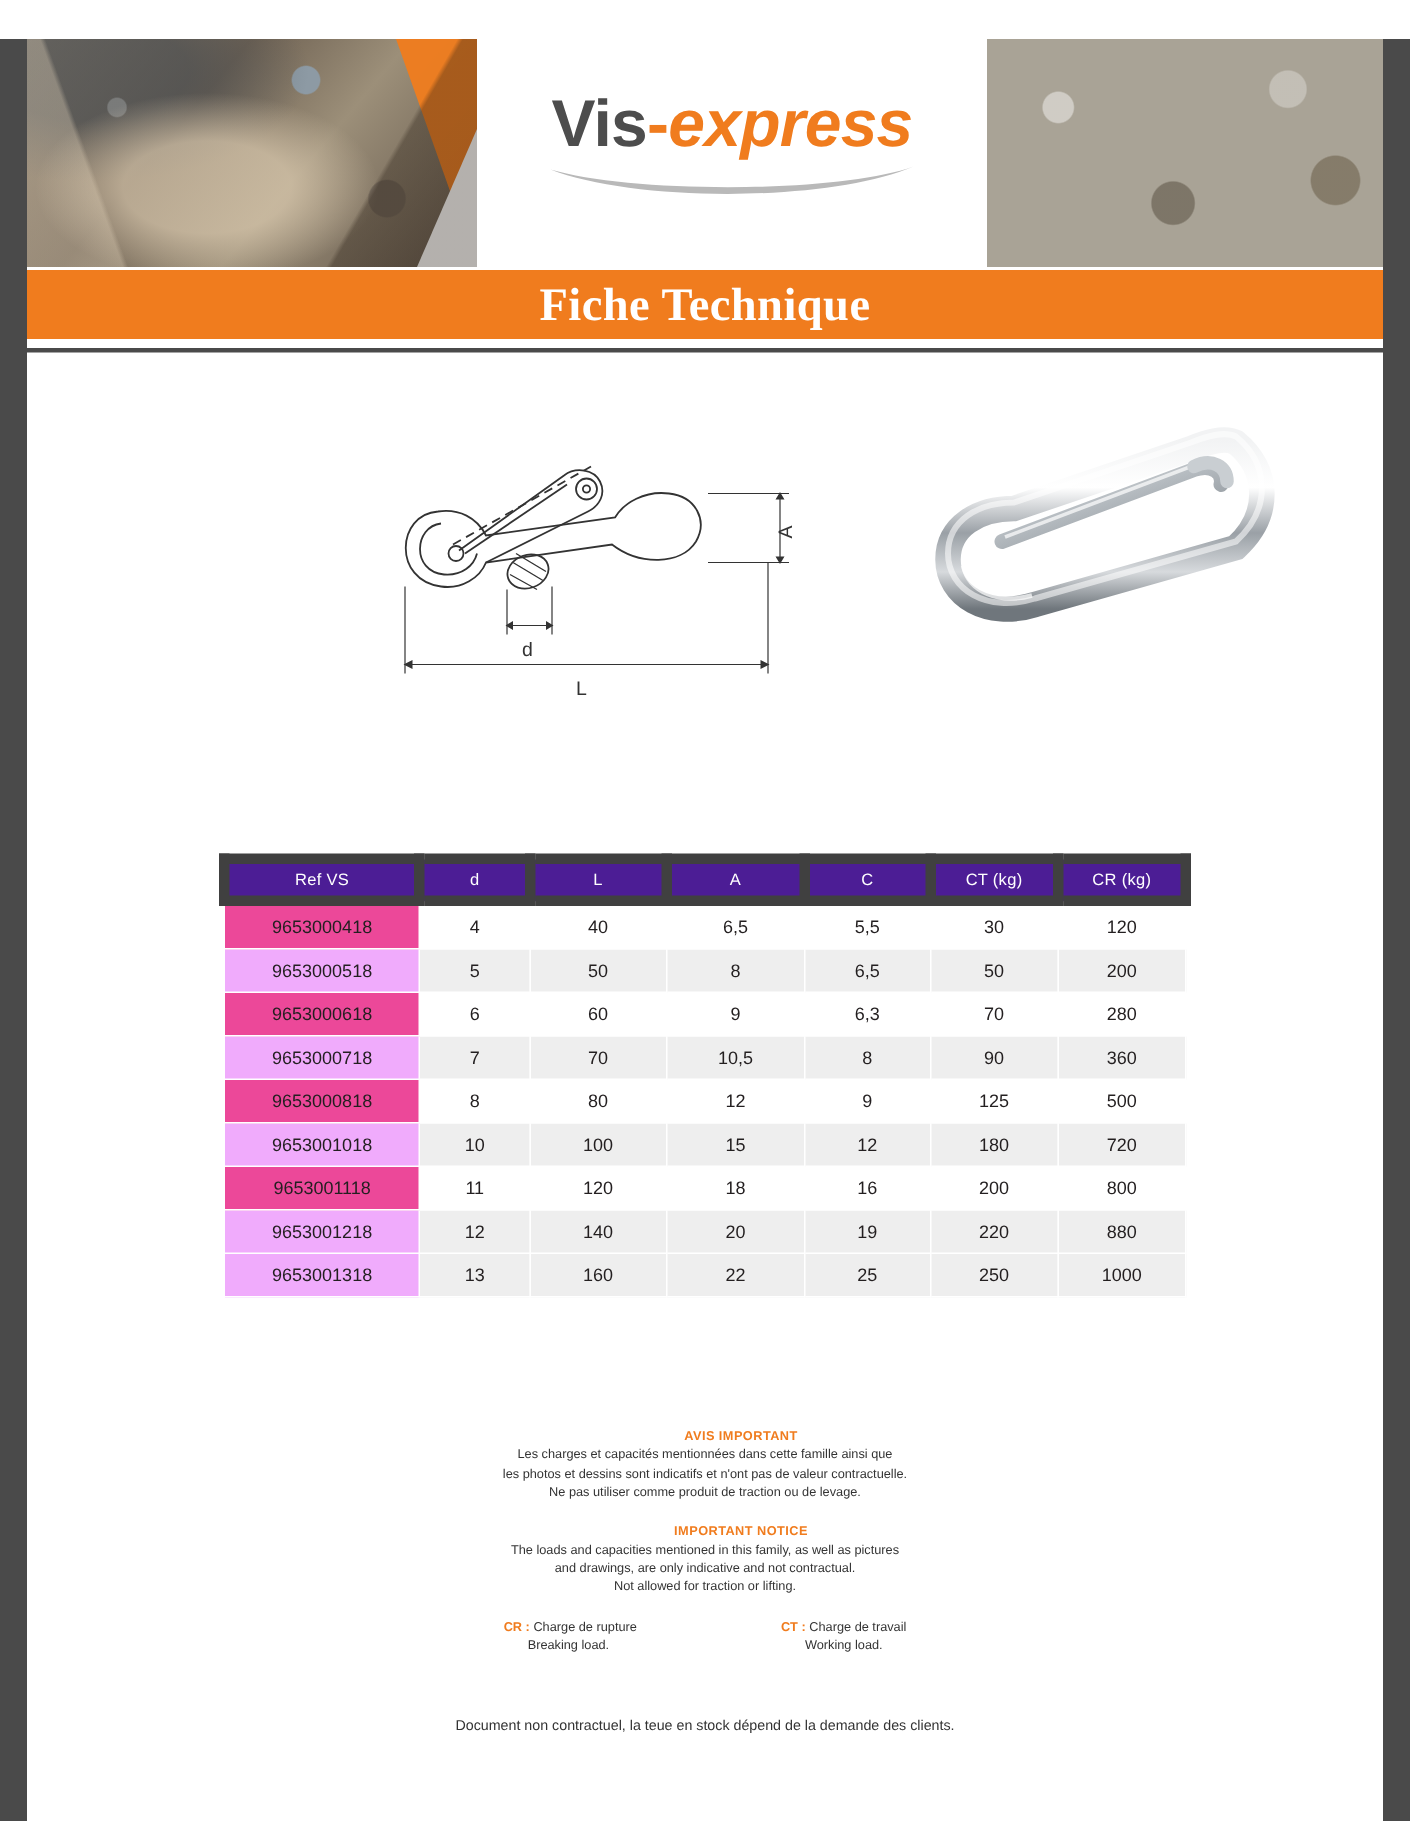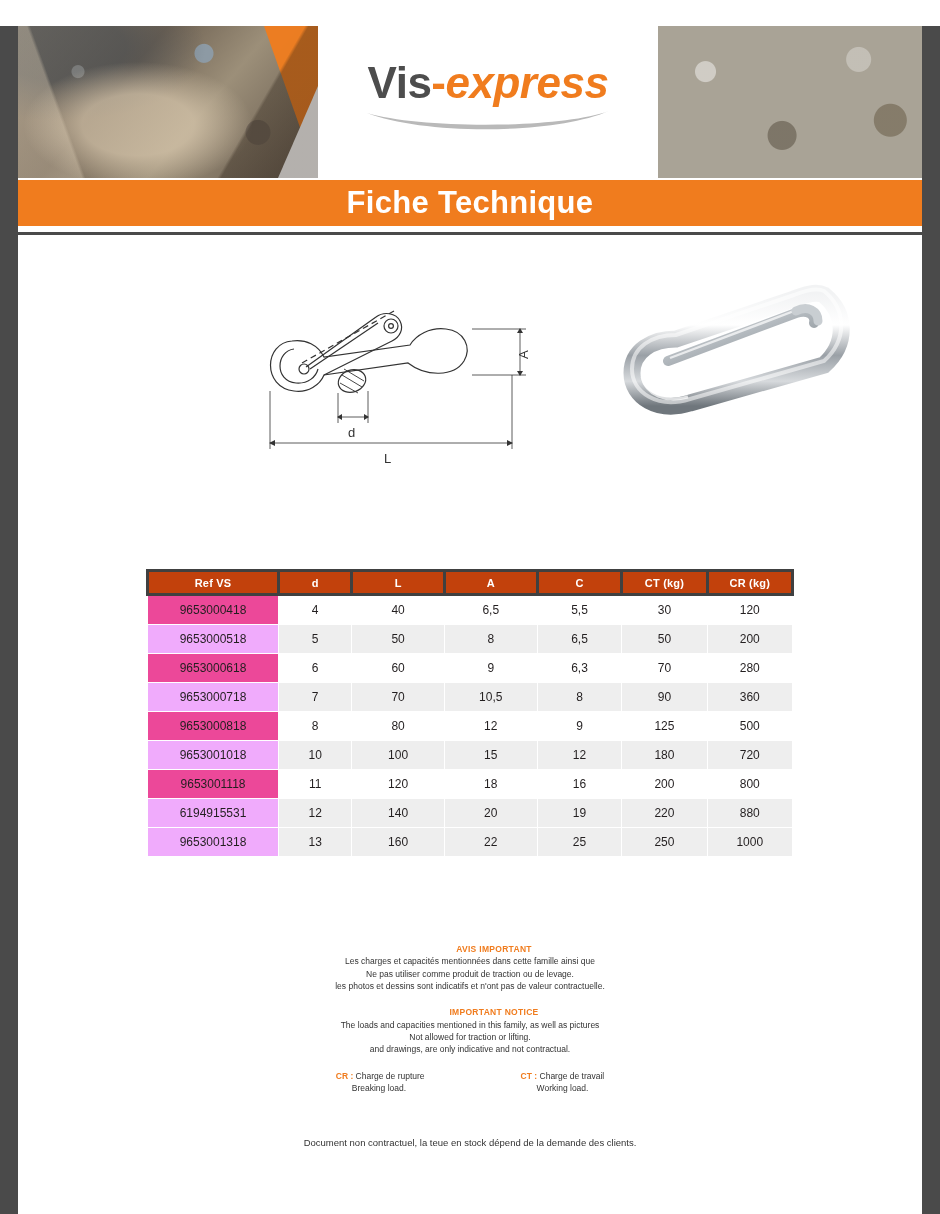--- a/index.html
+++ b/index.html
@@ -135,21 +135,21 @@
     display: flex;
     align-items: center;
     justify-content: center;
     border-top: 2px solid #ffffff;
   }
   .band-title {
     color: #ffffff;
     font-size: 31px;
     font-weight: bold;
     letter-spacing: 0.3px;
-    font-family: Liberation Sans, sans-serif;
+    font-family: Liberation Serif, serif;
   }
   .band-sep {
     height: 6px;
     background: #ffffff;
   }
   .dark-rule {
     height: 3px;
     background: #4a4a4a;
   }
 
@@ -201,26 +201,26 @@
     margin-top: 78px;
     display: flex;
     justify-content: center;
   }
   table.spec {
     border-collapse: collapse;
     width: 648px;
     font-size: 11.5px;
   }
   table.spec thead th {
-    background: #c2410c;
+    background: #4c1d95;
     color: #ffffff;
-    font-weight: bold;
+    font-weight: normal;
     font-size: 11px;
     height: 19px;
-    border: 3px solid #404040;
+    border: 7px solid #404040;
     letter-spacing: 0.2px;
   }
   table.spec td {
     text-align: center;
     height: 26px;
     border: 1px solid #ffffff;
     color: #231f20;
     font-size: 12px;
   }
   table.spec tr td:first-child {
@@ -457,21 +457,21 @@
         <tr>
           <td>9653001118</td>
           <td>11</td>
           <td>120</td>
           <td>18</td>
           <td>16</td>
           <td>200</td>
           <td>800</td>
         </tr>
         <tr class="alt">
-          <td>6194915531</td>
+          <td>9653001218</td>
           <td>12</td>
           <td>140</td>
           <td>20</td>
           <td>19</td>
           <td>220</td>
           <td>880</td>
         </tr>
         <tr class="alt">
           <td>9653001318</td>
           <td>13</td>
@@ -482,28 +482,28 @@
           <td>1000</td>
         </tr>
       </tbody>
     </table>
   </div>
 
   <div class="notices">
     <div class="notice-block">
       <div class="notice-title">AVIS IMPORTANT</div>
       <div>Les charges et capacités mentionnées dans cette famille ainsi que</div>
+      <div>les photos et dessins sont indicatifs et n'ont pas de valeur contractuelle.</div>
       <div>Ne pas utiliser comme produit de traction ou de levage.</div>
-      <div>les photos et dessins sont indicatifs et n'ont pas de valeur contractuelle.</div>
     </div>
     <div class="notice-block">
       <div class="notice-title">IMPORTANT NOTICE</div>
       <div>The loads and capacities mentioned in this family, as well as pictures</div>
+      <div>and drawings, are only indicative and not contractual.</div>
       <div>Not allowed for traction or lifting.</div>
-      <div>and drawings, are only indicative and not contractual.</div>
     </div>
 
     <div class="legend">
       <div class="legend-item">
         <span class="legend-key">CR :</span>
         <span>Charge de rupture</span>
         <div class="legend-l2">Breaking load.</div>
       </div>
       <div class="legend-item">
         <span class="legend-key">CT :</span>

